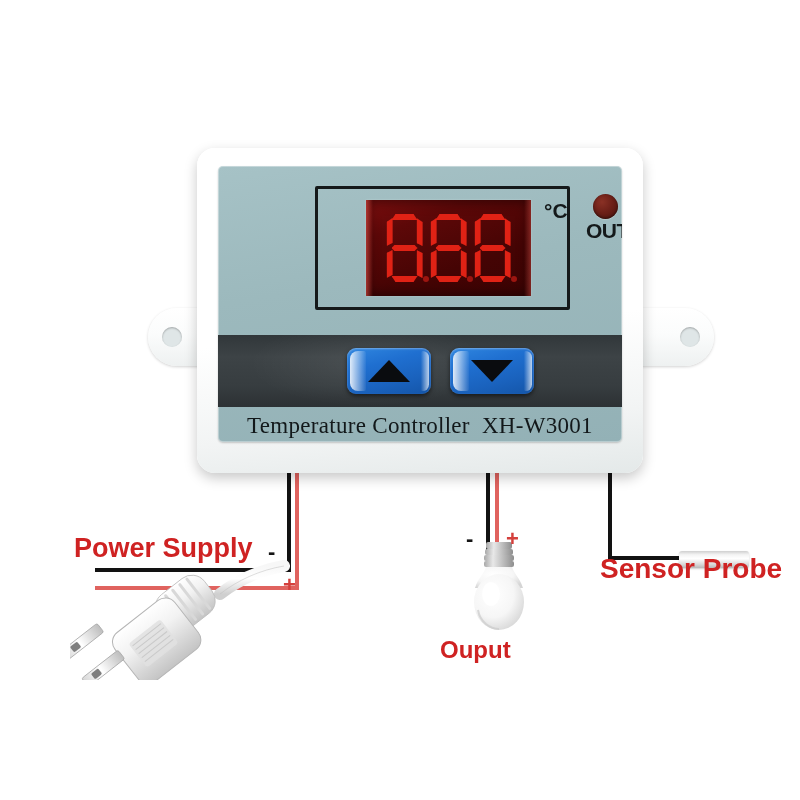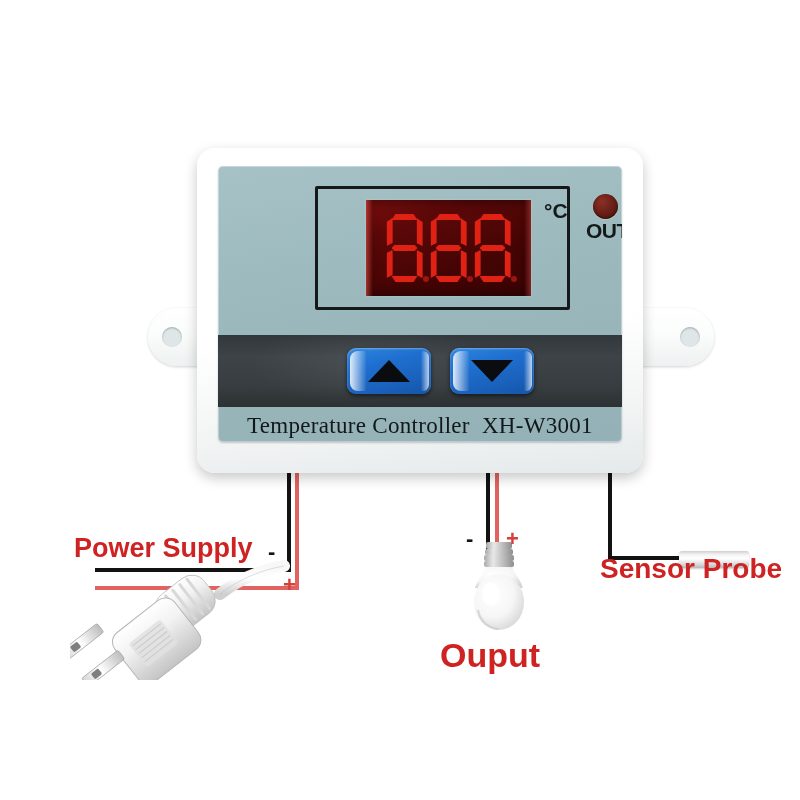--- a/index.html
+++ b/index.html
@@ -244,21 +244,21 @@
 
   
   .anno {
     position: absolute;
     font-weight: 700;
     color: #cf2222;
     font-family: "Liberation Sans", sans-serif;
     z-index: 6;
   }
   .anno.power  { left: 28px;  top: 533px; font-size: 27px; margin-left: 46px; }
-  .anno.output { left: 440px; top: 636px; font-size: 34px; }
+  .anno.output { left: 440px; top: 636px; font-size: 24px; }
   .anno.sensor { left: 600px; top: 553px; font-size: 28px; }
 
   .sign {
     position: absolute;
     font-weight: 700;
     font-family: "Liberation Sans", sans-serif;
     z-index: 7;
     line-height: 1;
   }
   .sign.minus { color: #151515; font-size: 22px; }

